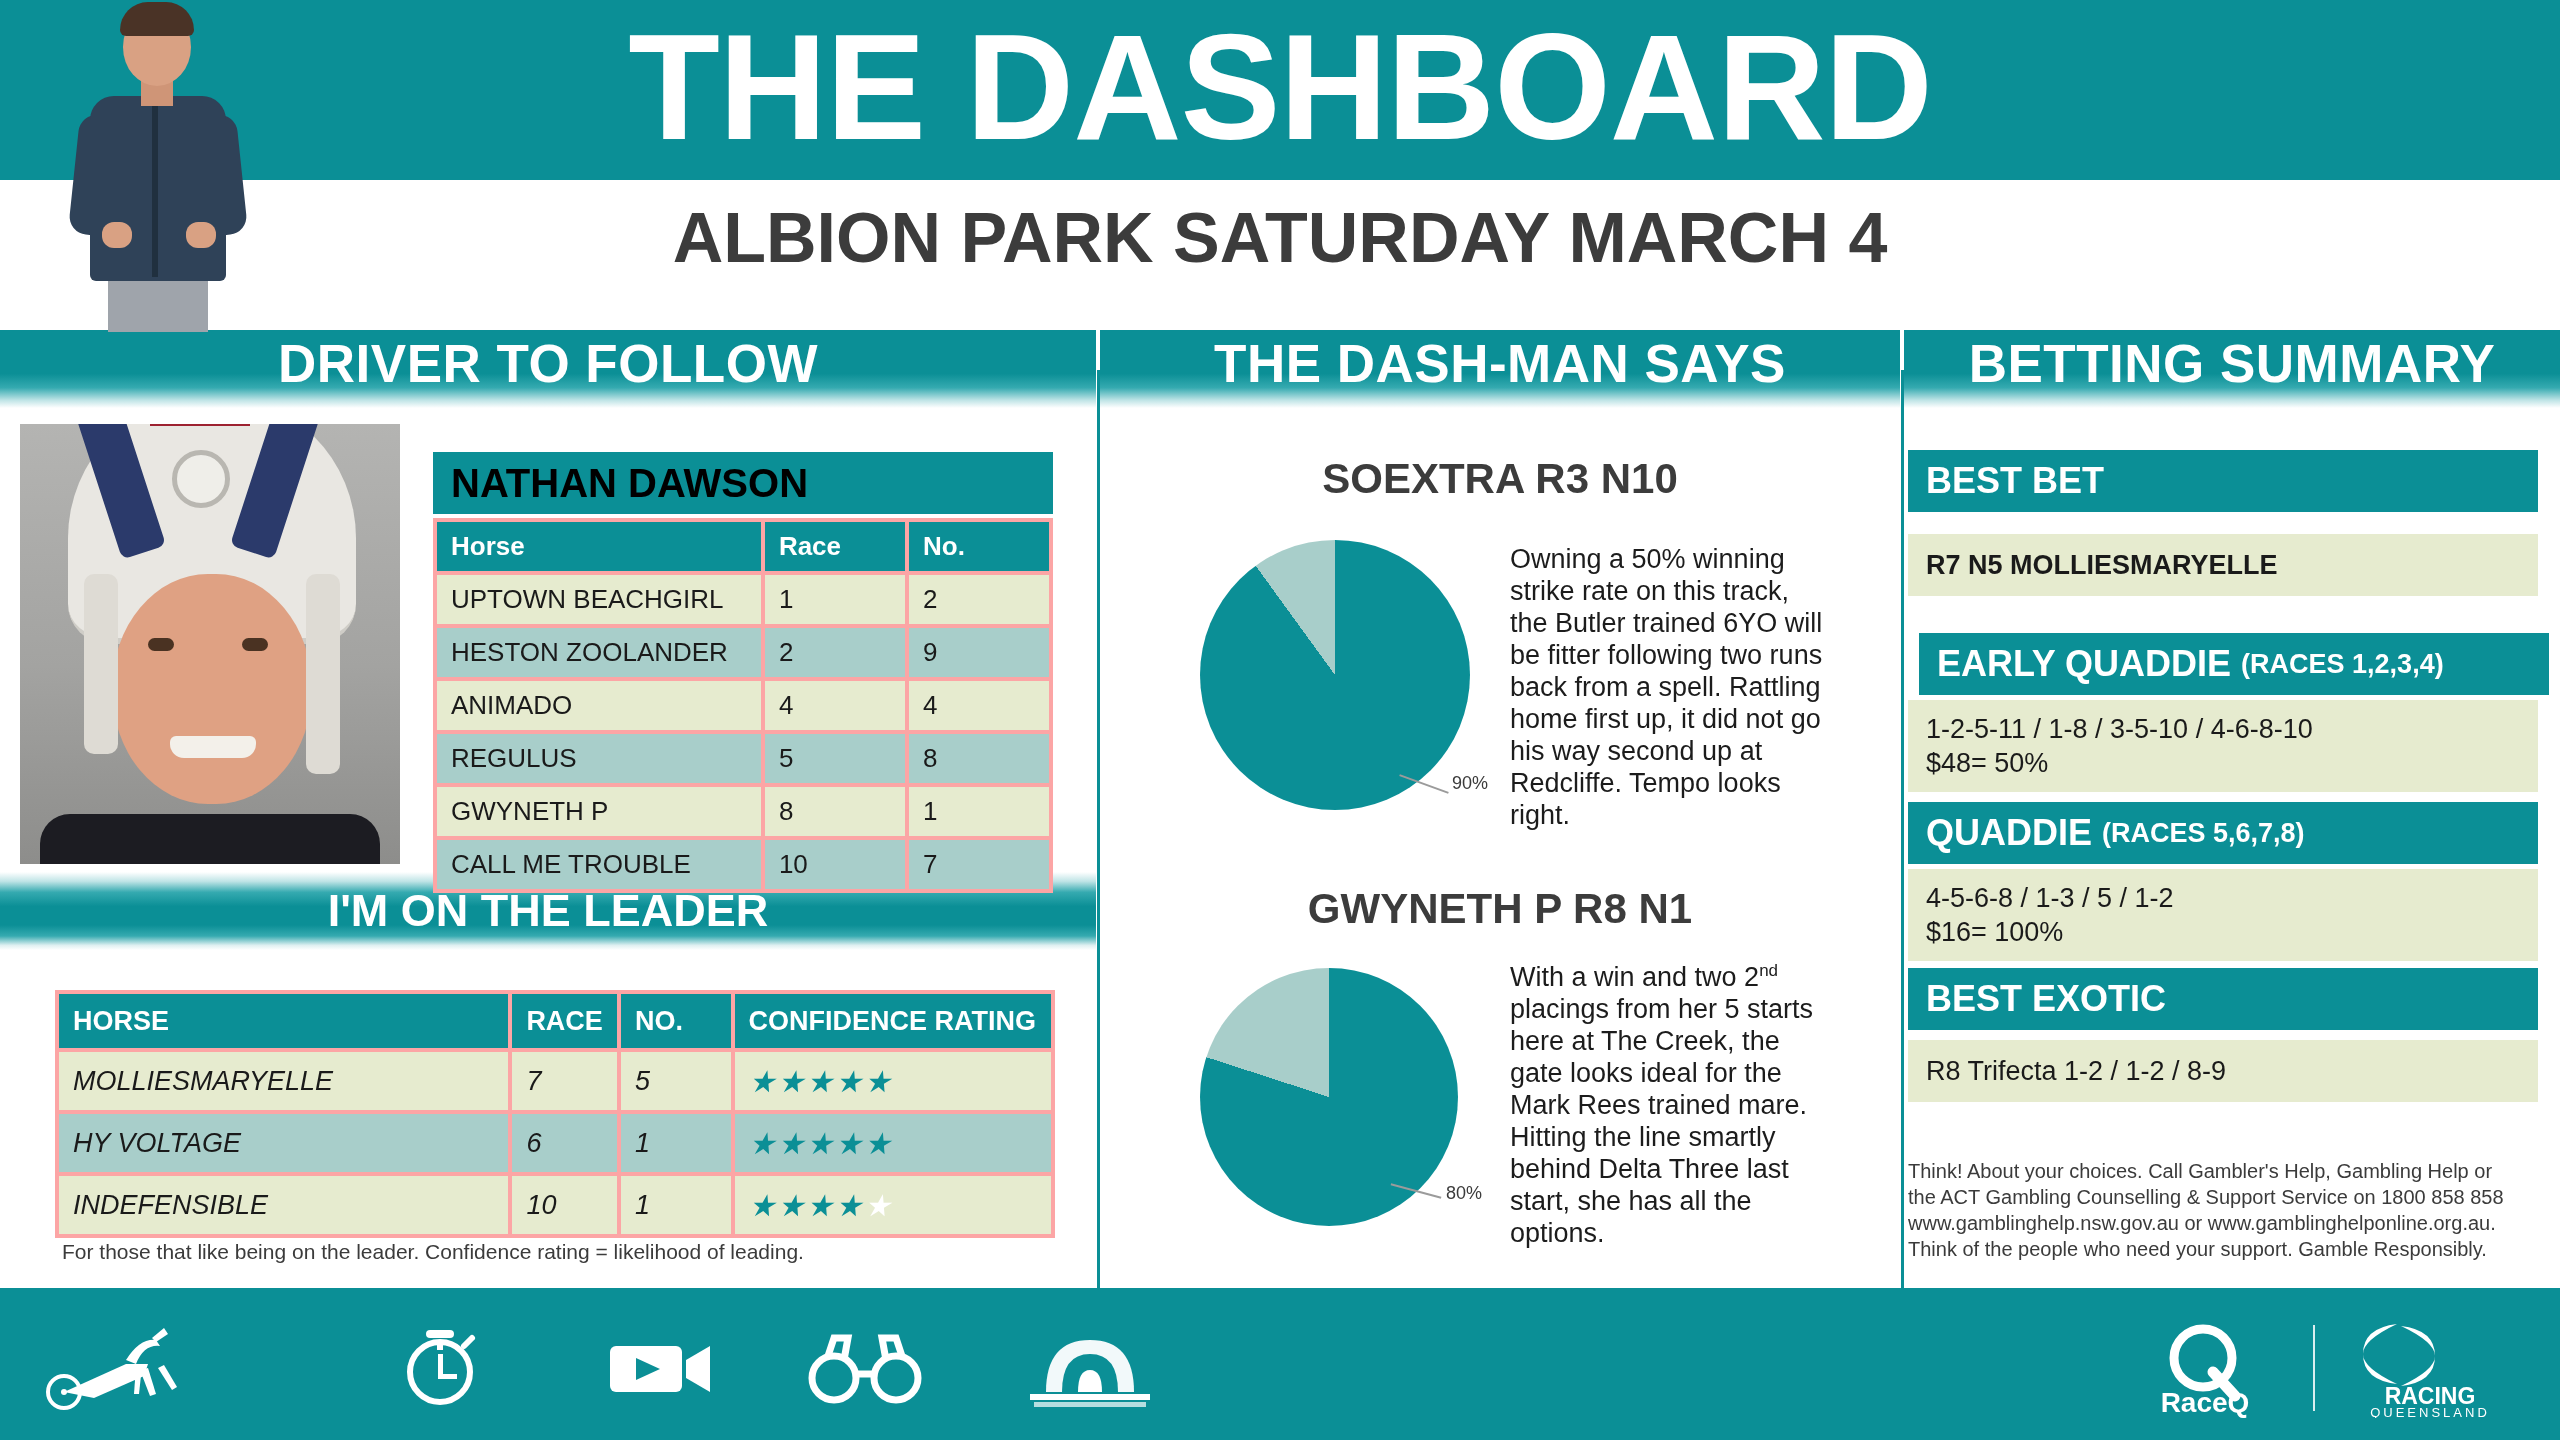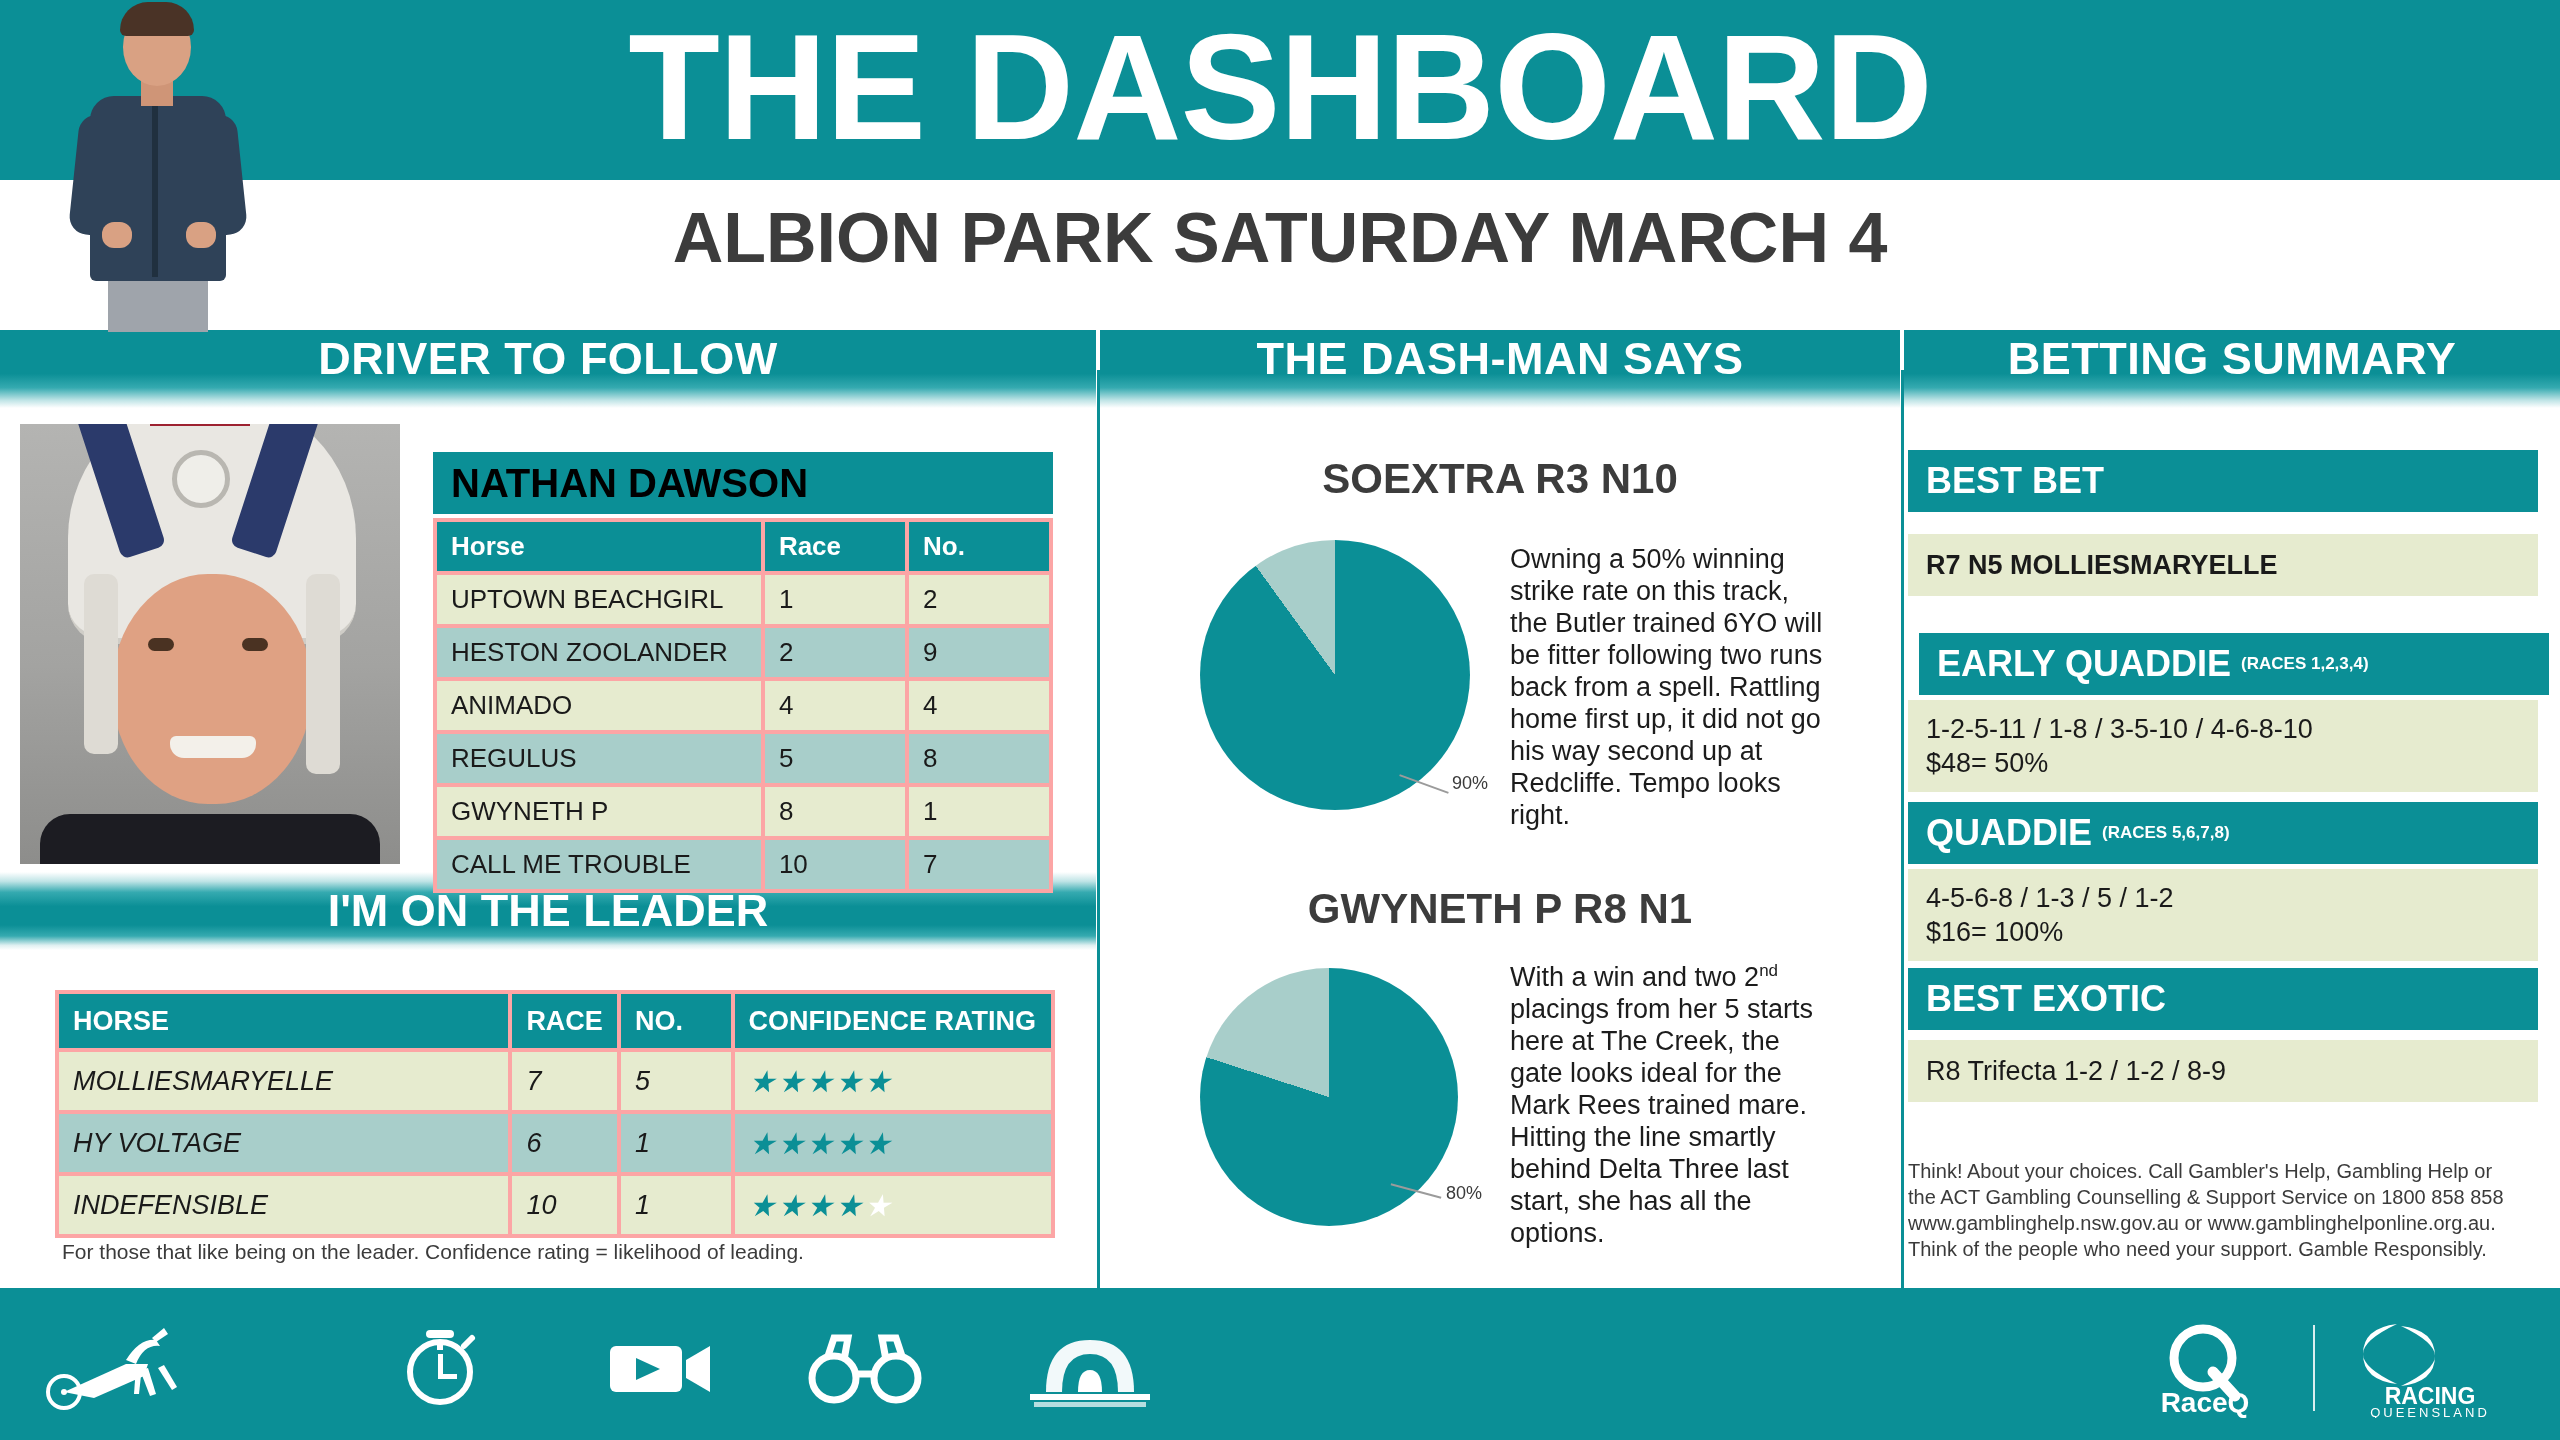--- a/index.html
+++ b/index.html
@@ -52,21 +52,21 @@
   .p-legs { position:absolute; left:40px; top:272px; width:100px; height:60px;
     background:#9fa4ab; }
 
   
   .band {
     position:absolute; height:78px;
     background: linear-gradient(to bottom, #0b8f96 0%, #0b8f96 56%, #35aab0 74%, #bfe4e6 90%, #ffffff 100%);
     display:flex; align-items:flex-start; justify-content:center;
   }
   .band span{
-    font-size:45px; font-weight:bold; color:#fff; letter-spacing:0.5px;
+    font-size:53px; font-weight:bold; color:#fff; letter-spacing:0.5px;
     padding-top:3px;
   }
   .band2 {
     position:absolute; height:78px;
     background: linear-gradient(to bottom, #ffffff 0%, #bfe4e6 12%, #35aab0 26%, #0b8f96 44%, #0b8f96 68%, #35aab0 82%, #dff0f1 94%, #ffffff 100%);
     display:flex; align-items:center; justify-content:center;
   }
   .band2 span{ font-size:45px; font-weight:bold; color:#fff; }
 
   
@@ -151,21 +151,21 @@
     position:absolute; font-size:27px; line-height:32px; color:#1c1c1c;
   }
   .dm-body sup{ font-size:17px; }
 
   
   .bs-head{
     position:absolute; background:#0b8f96; color:#fff; font-weight:bold;
     display:flex; align-items:center; padding-left:18px;
     font-size:36px; height:62px;
   }
-  .bs-head small{ font-size:17px; font-weight:bold; padding-left:10px; }
+  .bs-head small{ font-size:27px; font-weight:bold; padding-left:10px; }
   .bs-val{
     position:absolute; background:#e6ebcf; color:#1a1a1a;
     display:flex; align-items:center; padding-left:18px;
     font-size:27px; font-weight:bold; height:62px;
   }
   .bs-val.plain{ font-weight:normal; }
   .bs-val.two{ height:92px; align-items:center; line-height:34px; display:block;
     padding-top:12px; font-weight:normal; }
   .bs-disc{
     position:absolute; font-size:20px; line-height:26px; color:#3b3b3b;

